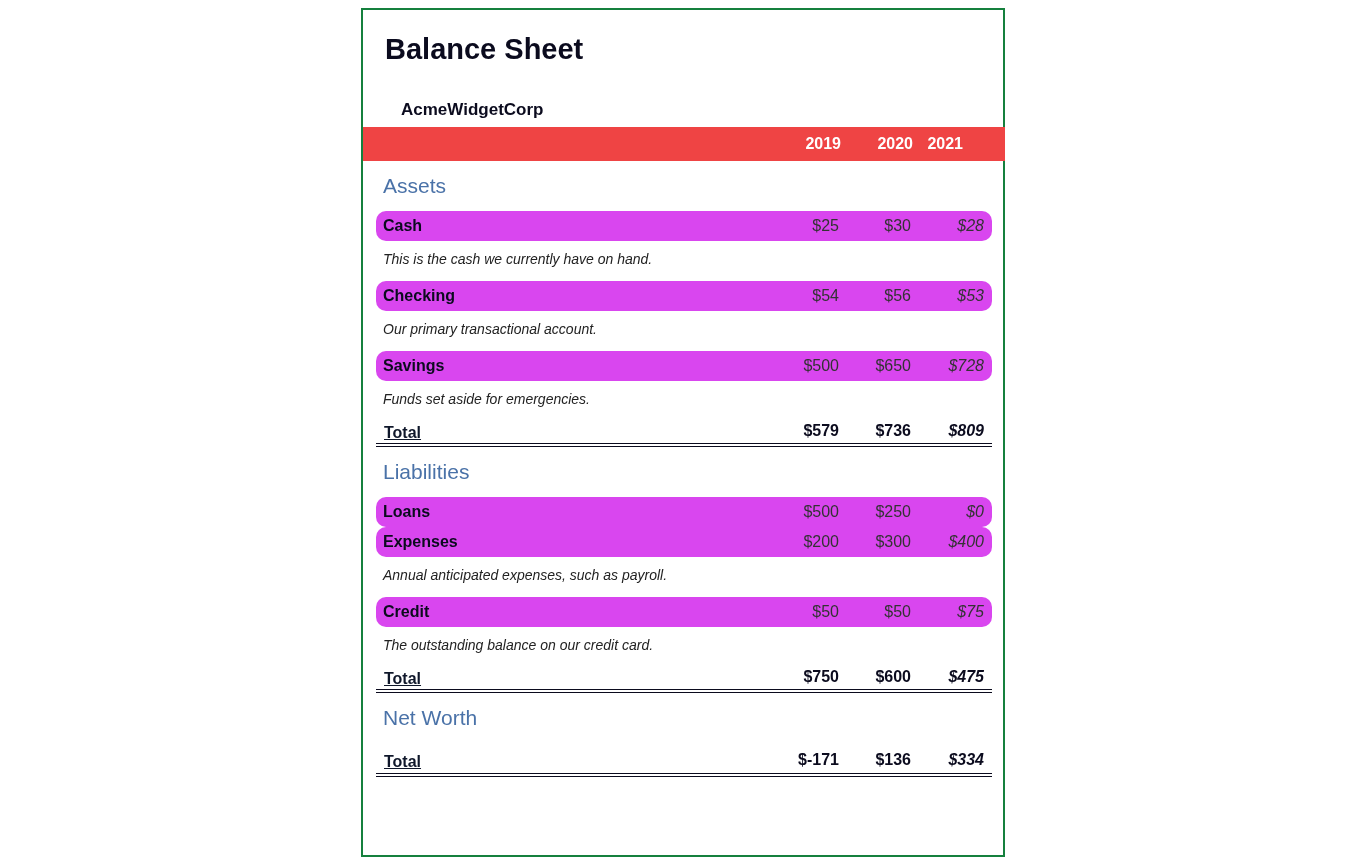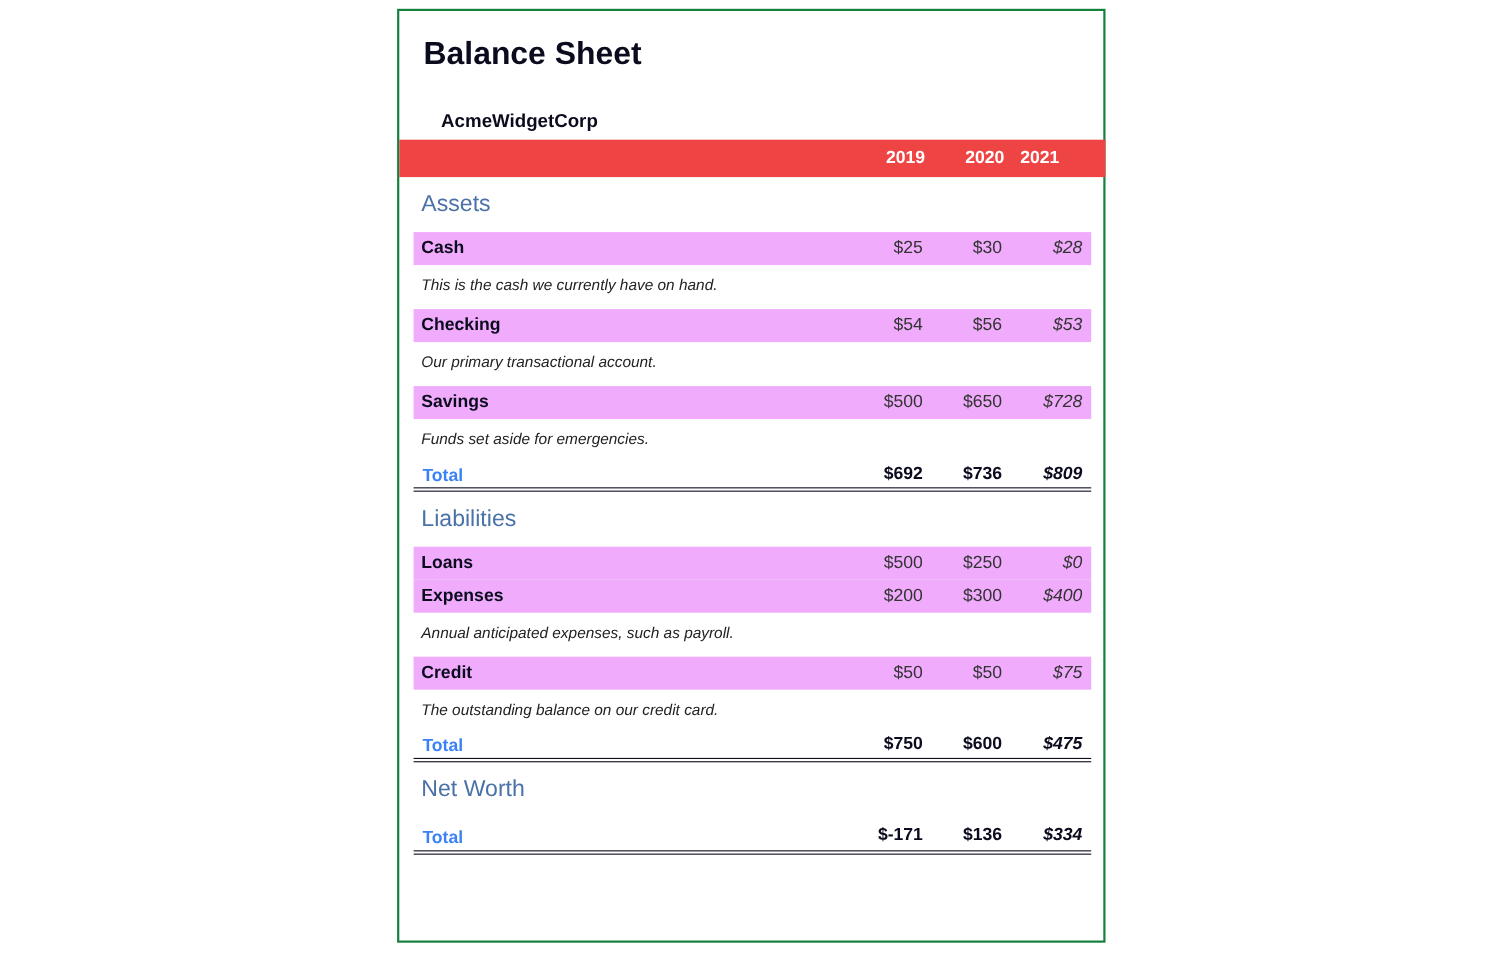--- a/index.html
+++ b/index.html
@@ -13,28 +13,28 @@
     .title { position: absolute; left: 22px; top: 23px; font-size: 29px; font-weight: bold; color: #0b0b1e; margin: 0; }
     .subtitle { position: absolute; left: 22px; top: 74px; font-size: 17px; font-weight: bold; color: #0b0b1e; margin: 16px; }
     .header-bar {
       position: absolute; left: 0; top: 117px; width: 642px; height: 34px;
       background: #ef4444; color: #fff; font-weight: bold; font-size: 16px;
     }
     .header-bar .yr { position: absolute; top: 8px; width: 60px; text-align: right; }
     .body { position: absolute; left: 13px; top: 151px; width: 616px; }
     .section-title { font-size: 21px; color: #4a72a8; height: 50px; line-height: 50px; padding-left: 7px; }
     .item-row {
-      height: 30px; background: #f0abfc; position: relative; font-size: 16px;
+      height: 30px; background: #d946ef; position: relative; font-size: 16px; border-radius: 10px;
     }
     .item-row .label { position: absolute; left: 7px; top: 6px; font-weight: bold; color: #0b0b1e; }
     .item-row .v, .total-row .v { position: absolute; top: 6px; width: 60px; text-align: right; color: #333; }
     .v.c0 { left: 403px; } .v.c1 { left: 475px; } .v.c2 { left: 548px; font-style: italic; }
     .desc { height: 40px; line-height: 36px; padding-left: 7px; font-style: italic; font-size: 14px; color: #222; }
     .total-row { height: 40px; position: relative; font-size: 16px; border-bottom: 4px double #0b0b1e; box-sizing: border-box; }
-    .total-row .label { position: absolute; left: 8px; top: 15px; font-weight: bold; color: #3b82f6; }
+    .total-row .label { position: absolute; left: 8px; top: 15px; font-weight: bold; color: #0f172a; text-decoration: underline; }
     .total-row .v { top: 13px; font-weight: bold; color: #0b0b1e; }
     .yr.c0 { left: 418px; } .yr.c1 { left: 490px; } .yr.c2 { left: 540px; }
   </style>
 </head>
 <body>
 
 <div class="sheet">
   <h1 class="title">Balance Sheet</h1>
   <h2 class="subtitle">AcmeWidgetCorp</h2>
 
@@ -63,21 +63,21 @@
     <div class="desc">Our primary transactional account.</div>
     <div class="item-row">
       <span class="label">Savings</span>
       <span class="v c0">$500</span>
       <span class="v c1">$650</span>
       <span class="v c2">$728</span>
     </div>
     <div class="desc">Funds set aside for emergencies.</div>
     <div class="total-row" style="height:33px; margin-top:-7px;">
       <span class="label" style="top:10px;">Total</span>
-      <span class="v c0" style="top:8px;">$692</span>
+      <span class="v c0" style="top:8px;">$579</span>
       <span class="v c1" style="top:8px;">$736</span>
       <span class="v c2" style="top:8px;">$809</span>
     </div>
 
     <div class="section-title">Liabilities</div>
     <div class="item-row">
       <span class="label">Loans</span>
       <span class="v c0">$500</span>
       <span class="v c1">$250</span>
       <span class="v c2">$0</span>

